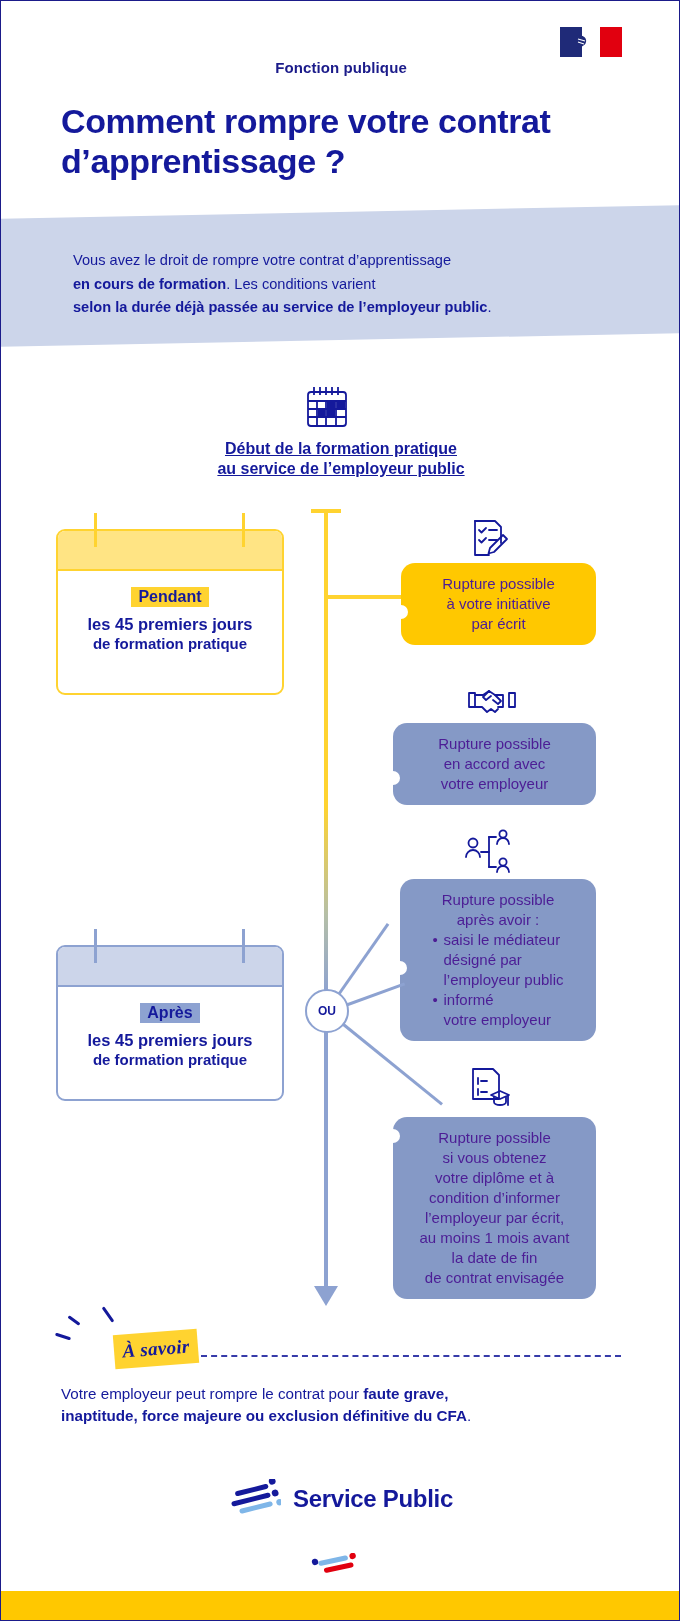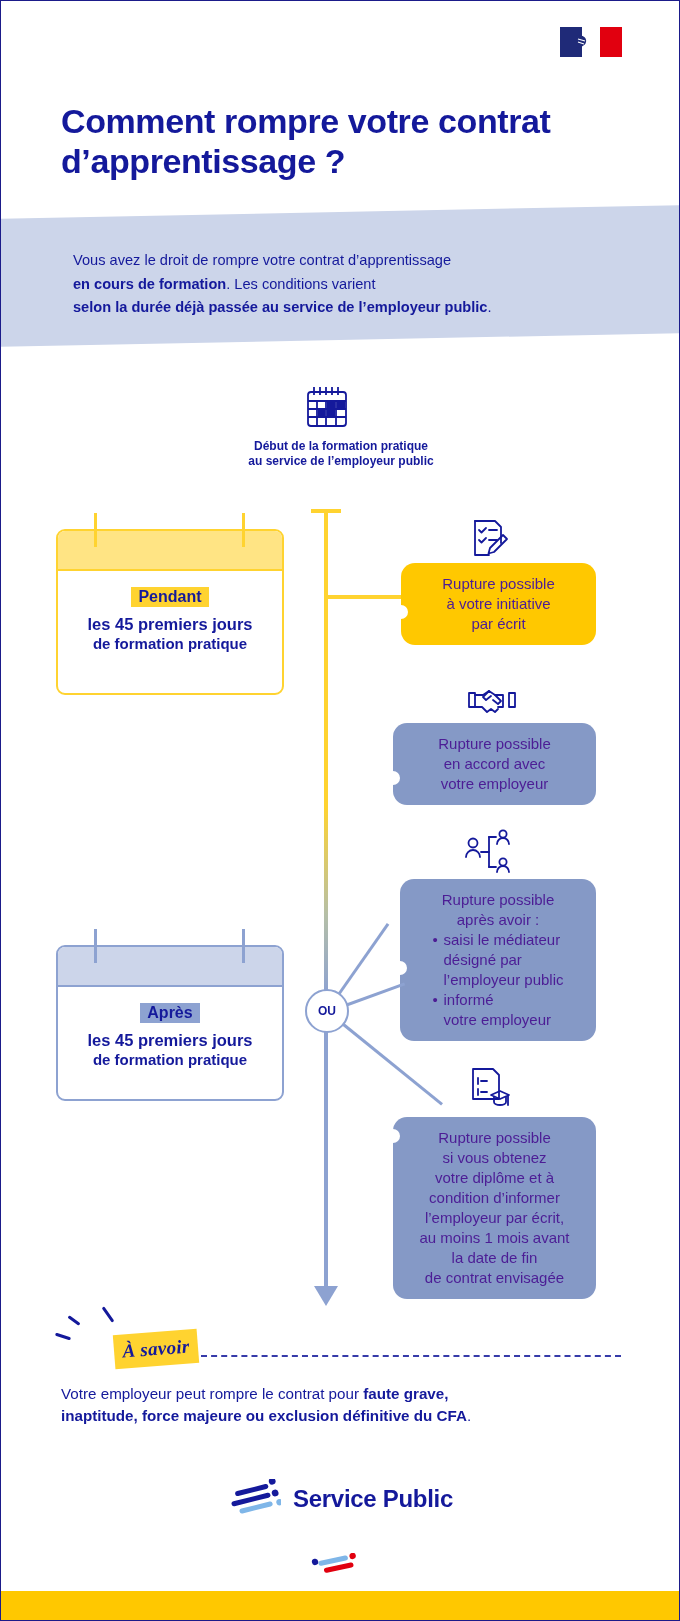--- a/index.html
+++ b/index.html
@@ -51,21 +51,21 @@
     position:absolute;left:72px;top:248px;width:560px;
     font-size:14.6px;line-height:1.62;color:#14199b;
   }
   .band-text b{font-weight:bold;}
 
   
   .cal-top{position:absolute;left:303px;top:384px;width:46px;height:44px;}
 
   .tl-head{
     position:absolute;top:438px;left:60px;width:560px;text-align:center;
-    font-size:12px;line-height:1.28;font-weight:bold;color:#14199b;
+    font-size:16px;line-height:1.28;font-weight:bold;color:#14199b;text-decoration:underline;
   }
 
   
   .tl-cap{position:absolute;left:310px;top:508px;width:30px;height:4px;background:#ffd330;}
   .tl-line{position:absolute;left:323px;top:508px;width:4px;height:782px;
     background:linear-gradient(to bottom,#ffd330 0%,#ffd330 38%,#b5bfa8 52%,#8da2d1 62%,#8da2d1 100%);}
   .tl-arrow{
     position:absolute;left:313px;top:1285px;width:0;height:0;
     border-left:12px solid transparent;border-right:12px solid transparent;
     border-top:20px solid #8da2d1;
@@ -166,20 +166,21 @@
     <div class="bl"></div>
     <div class="wh">
       <svg class="face" viewBox="0 0 24 24">
         <path d="M2 6 C9 4 13 8 12 12 C11 16 6 18 2 17 Z" fill="#1f2a78"></path>
         <path d="M4 9 L11 11 M4 12 L10 14" stroke="#fff" stroke-width="1.1" fill="none"></path>
       </svg>
     </div>
     <div class="rd"></div>
   </div>
 
+  <div class="eyebrow">Fonction publique</div>
   <div class="title">Comment rompre votre contrat d’apprentissage ?</div>
 
   <div class="band"></div>
   <div class="band-text">
     <span>Vous avez le droit de rompre votre contrat d’apprentissage</span><br>
     <b>en cours de formation</b><span>. Les conditions varient</span><br>
     <b>selon la durée déjà passée au service de l’employeur public</b><span>.</span>
   </div>
 
   <svg class="cal-top" viewBox="0 0 46 44">

